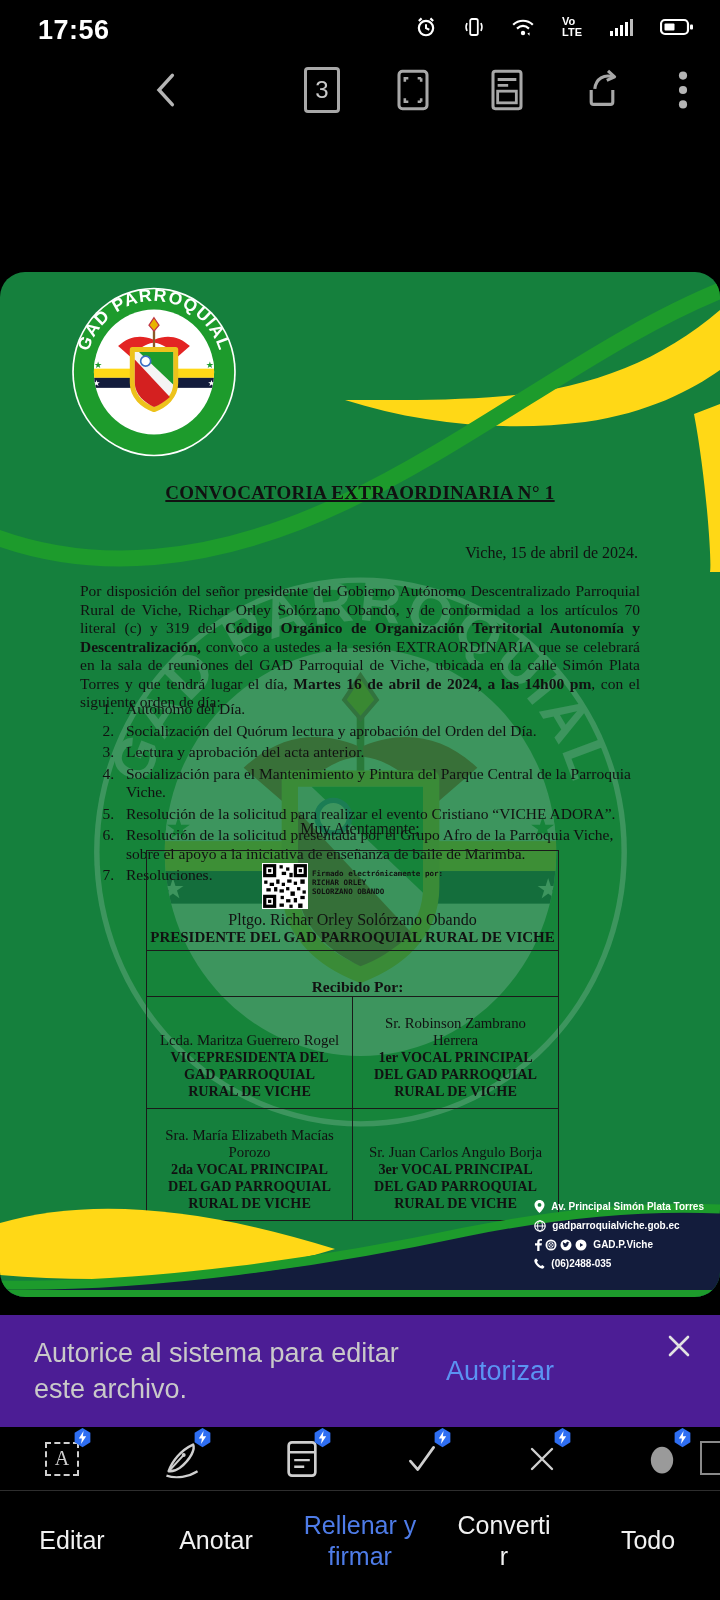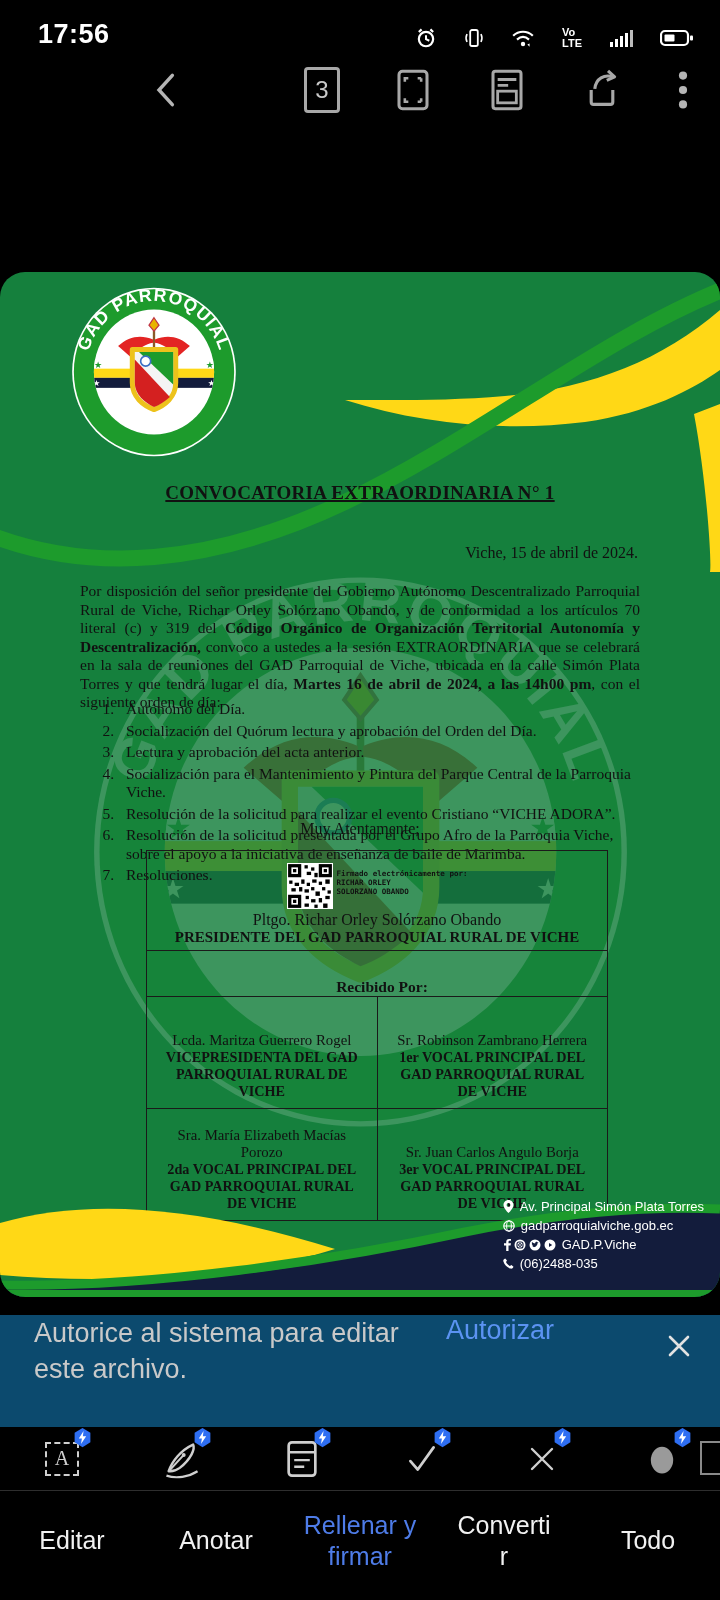--- a/index.html
+++ b/index.html
@@ -1,21 +1,21 @@
 <!DOCTYPE html>
 <html><head>
 <meta charset="utf-8">
 <style>
   * { margin:0; padding:0; box-sizing:border-box; }
   html,body { width:720px; height:1600px; background:#000; overflow:hidden;
               font-family:"Liberation Sans", sans-serif; }
 
   
-  .status-bar { height:50px; background:#000; display:flex; align-items:flex-end;
-                justify-content:space-between; padding:0 26px; color:#fff; }
+  .status-bar { height:50px; background:#000; display:flex; align-items:flex-start;
+                justify-content:space-between; padding:15px 26px; color:#fff; }
   .status-time { font-size:27px; font-weight:bold; letter-spacing:0.5px; padding-left:12px;}
   .status-icons { display:flex; align-items:center; gap:27px; }
   .volte { font-size:11px; font-weight:bold; line-height:11px; white-space:pre-line; }
 
   
   .pdf-toolbar { height:80px; background:#000; display:flex; align-items:center;
                  padding:0 30px; }
   .tb-left { flex:1; }
   .tb-right { display:flex; align-items:center; gap:52px; }
   .page-box { width:36px; height:46px; border:3px solid #a8a8a8; border-radius:4px;
@@ -43,50 +43,50 @@
   .doc-intro { position:absolute; top:310px; left:80px; width:560px; font-size:15.5px;
                line-height:18.5px; text-align:justify; z-index:2;}
   .b { font-weight:bold; }
   .doc-agenda { position:absolute; top:428px; left:118px; width:525px; font-size:15.5px;
                 line-height:18.5px; z-index:2; }
   .doc-agenda li { padding-left:8px; margin-bottom:3px; }
   .salutation { position:absolute; top:548px; width:100%; text-align:center;
                 font-size:16px; z-index:2; }
 
   
-  .sig-table { position:absolute; top:578px; left:146px; width:462px;
+  .sig-table { position:absolute; top:578px; left:146px; width:413px;
                border-collapse:collapse; z-index:2; }
   .sig-table td { border:1.5px solid #1a1a1a; text-align:center; vertical-align:bottom; }
   .cell-pres { height:100px; padding-bottom:4px; }
   .qr-row { display:flex; justify-content:center; align-items:flex-start; gap:4px;
             margin-bottom:2px; }
   .qr-caption { font-family:"DejaVu Sans Mono", monospace; font-size:7.5px;
                 font-weight:bold; line-height:9px; text-align:left; white-space:pre-line;
                 padding-top:6px; }
   .sig-name { font-size:16px; }
   .sig-role { font-size:15px; font-weight:bold; }
   .cell-recibido { height:46px; text-align:left; vertical-align:middle;
                    padding-left:10px; font-size:15.5px; font-weight:bold; }
   .cell-signer { width:50%; height:112px; padding:0 12px 8px 12px; }
   .signer-name { font-size:14.8px; }
   .signer-role { font-size:14.2px; font-weight:bold; line-height:17px; }
 
   
   .ftr-wave { position:absolute; bottom:0; left:0; z-index:3; }
   .ftr-contact { position:absolute; right:16px; bottom:24px; z-index:4; color:#fff;
-                 font-family:"Liberation Sans", sans-serif; font-size:13px;
-                 font-weight:normal; line-height:19px;text-align:center; }
+                 font-family:"Liberation Sans", sans-serif; font-size:10px;
+                 font-weight:bold; line-height:19px;text-align:center; }
   .ftr-line { display:flex; align-items:center; gap:6px; }
 
   
   .gap2 { height:18px; background:#000; }
 
   
-  .banner { position:relative; height:112px; background:#0c4a6e; display:flex;
-            align-items:flex-start; padding:0 110px 0 34px; }
+  .banner { position:relative; height:112px; background:#4c1d95; display:flex;
+            align-items:center; padding:0 110px 0 34px; }
   .banner-msg { flex:1; max-width:450px; color:#c9c9c9; font-size:27px;
                 line-height:36px; }
   .banner-action { color:#5b93f2; font-size:27px; margin-right:56px; }
   .banner-close { position:absolute; right:26px; top:16px; }
 
   
   .tools-bar { position:relative; height:63px; background:#000; display:flex;
                align-items:center; justify-content:space-between; padding:0 36px 0 40px;
                overflow:hidden; }
   .tool { position:relative; width:44px; height:46px; display:flex; align-items:center;

